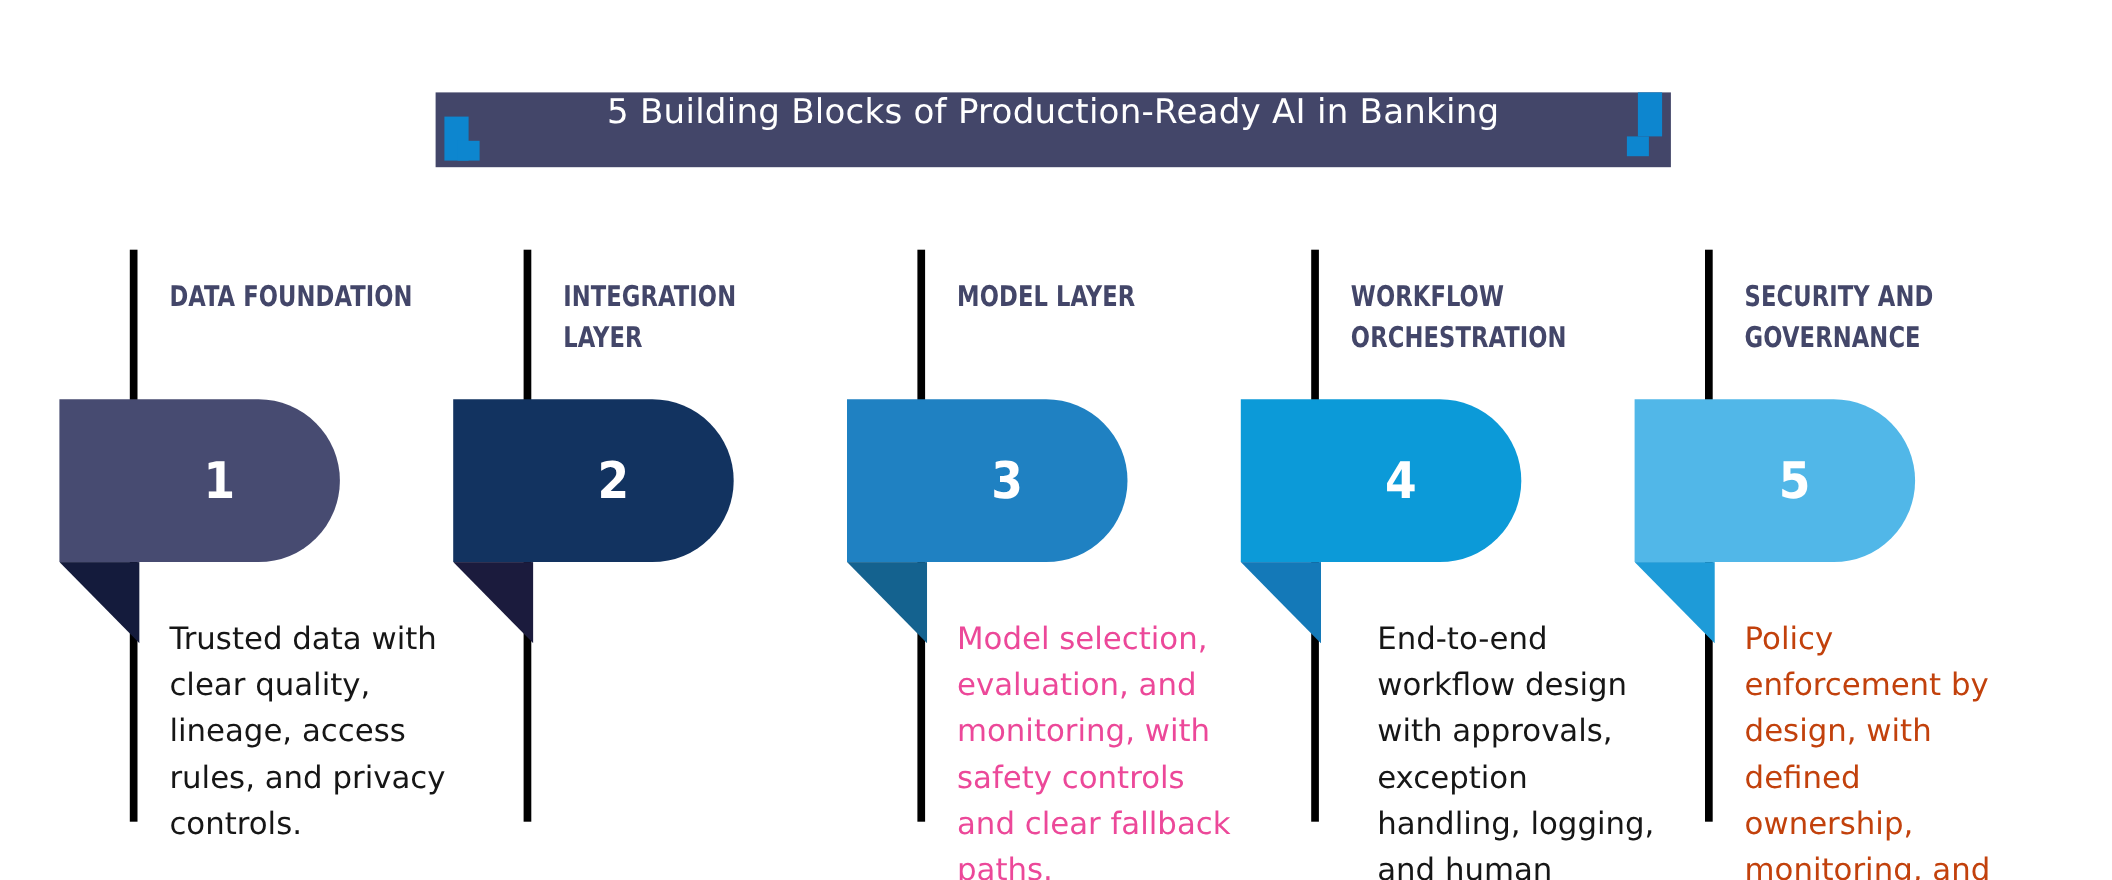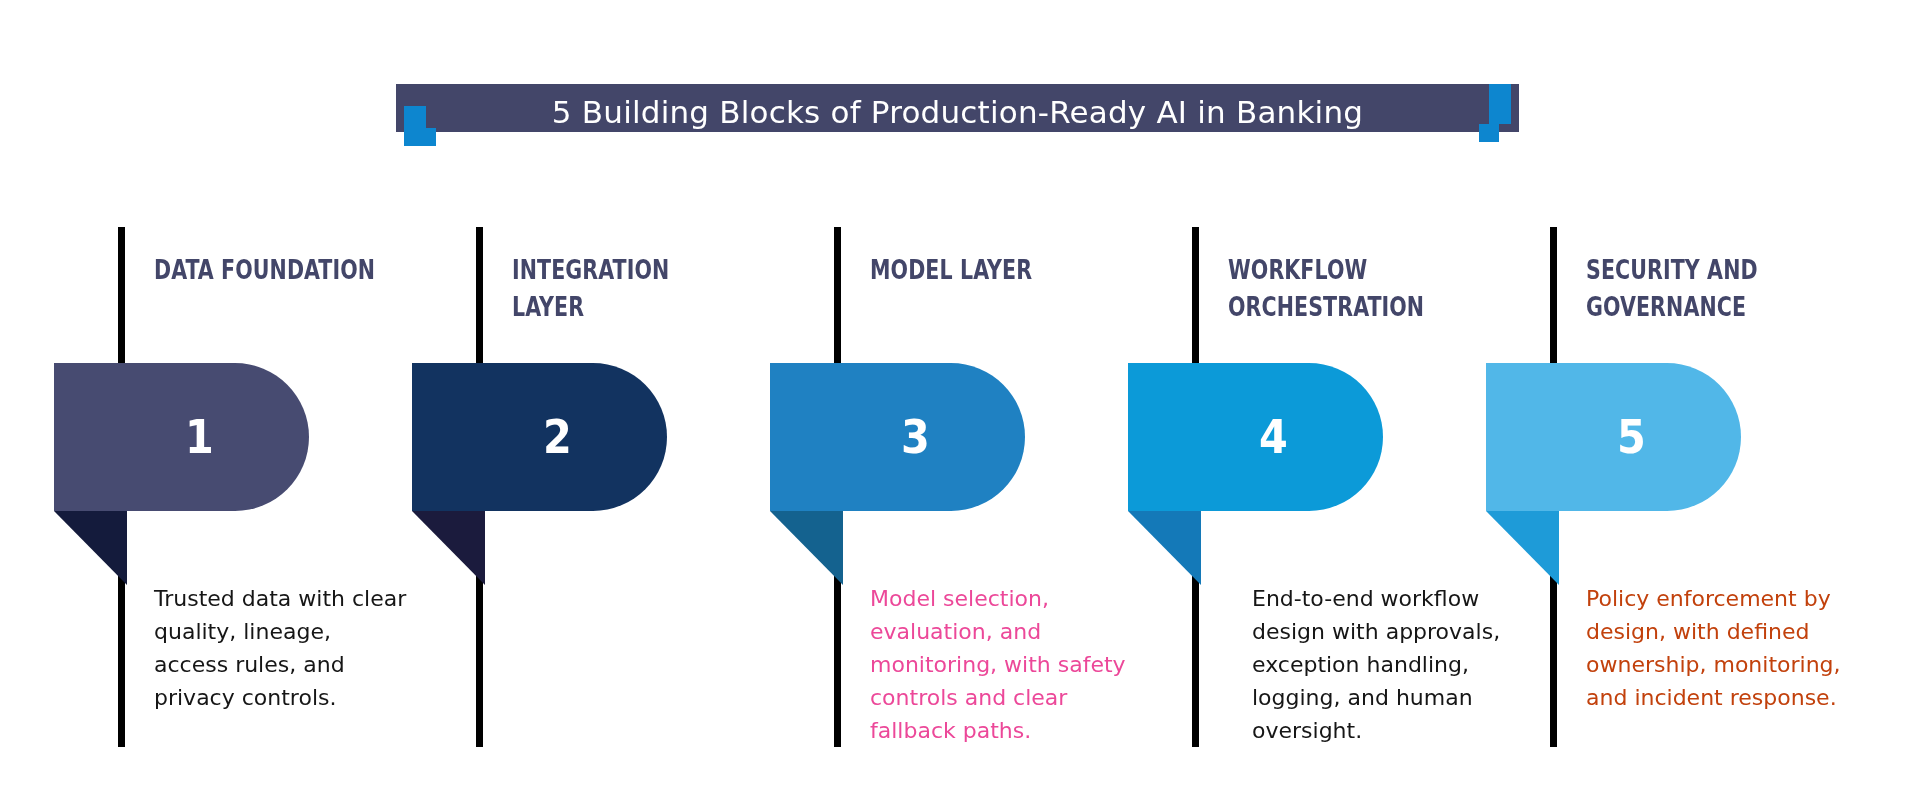--- a/index.html
+++ b/index.html
@@ -27,24 +27,24 @@
     left: 396px;
     top: 84px;
     width: 1123px;
     height: 62px;
   }
   .title-bar {
     position: absolute;
     left: 0;
     top: 0;
     width: 1123px;
-    height: 48px;
+    height: 68px;
     background: #434669;
     display: flex;
-    align-items: flex-end;
+    align-items: flex-start;
     justify-content: center;
   }
   .title-text {
     color: #ffffff;
     font-size: 31px;
     font-weight: 400;
     letter-spacing: 0.2px;
     font-family: "DejaVu Sans", "Liberation Sans", sans-serif;
     white-space: nowrap;
     padding-bottom: 2px;
@@ -164,24 +164,24 @@
     left: 0px;
     top: 148px;
     width: 73px;
     height: 74px;
     clip-path: polygon(0 0, 100% 0, 100% 100%);
   }
 
   .body-text {
     position: absolute;
     left: 100px;
-    top: 357px;
+    top: 335px;
     width: 258px;
     color: #161616;
-    font-size: 22px;
+    font-size: 28px;
     line-height: 1.50;
     font-family: "DejaVu Sans", "Liberation Sans", sans-serif;
   }
 </style>
 </head>
 <body style="background: rgb(255, 255, 255);">
 
 <div class="canvas">
 
   <div class="title-wrap">

